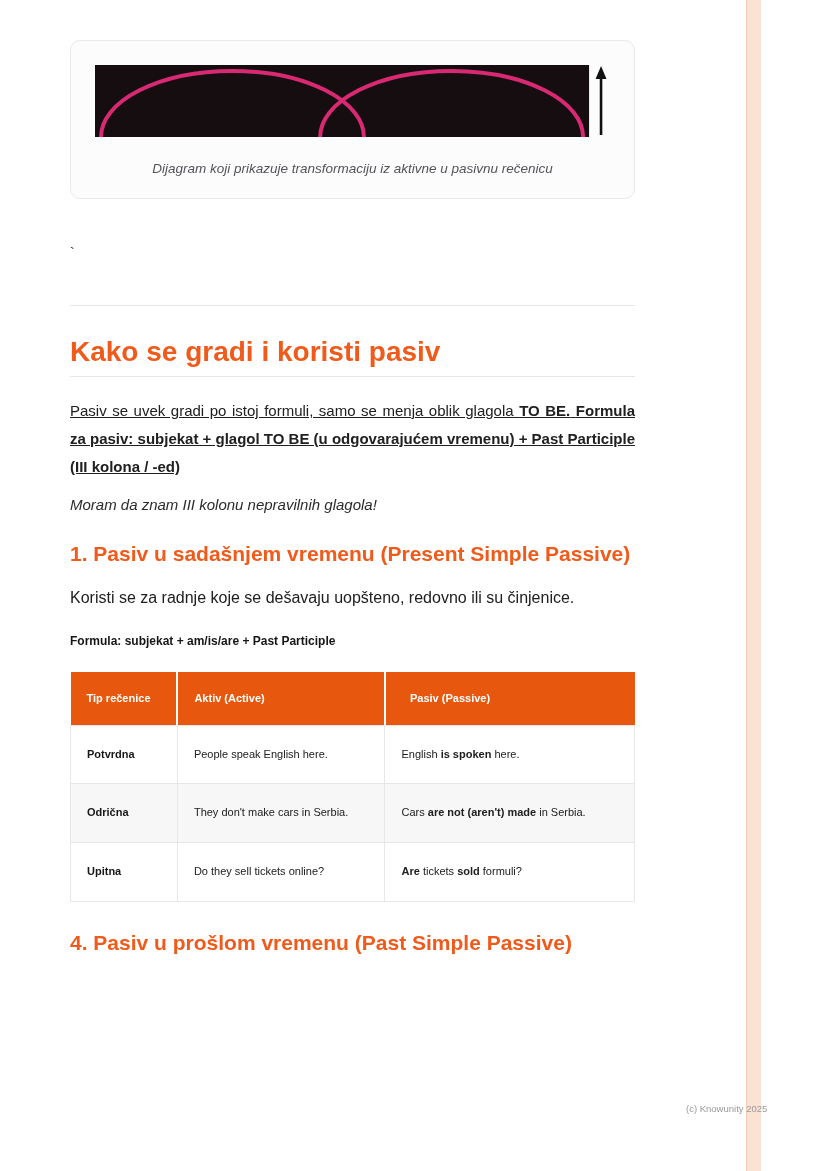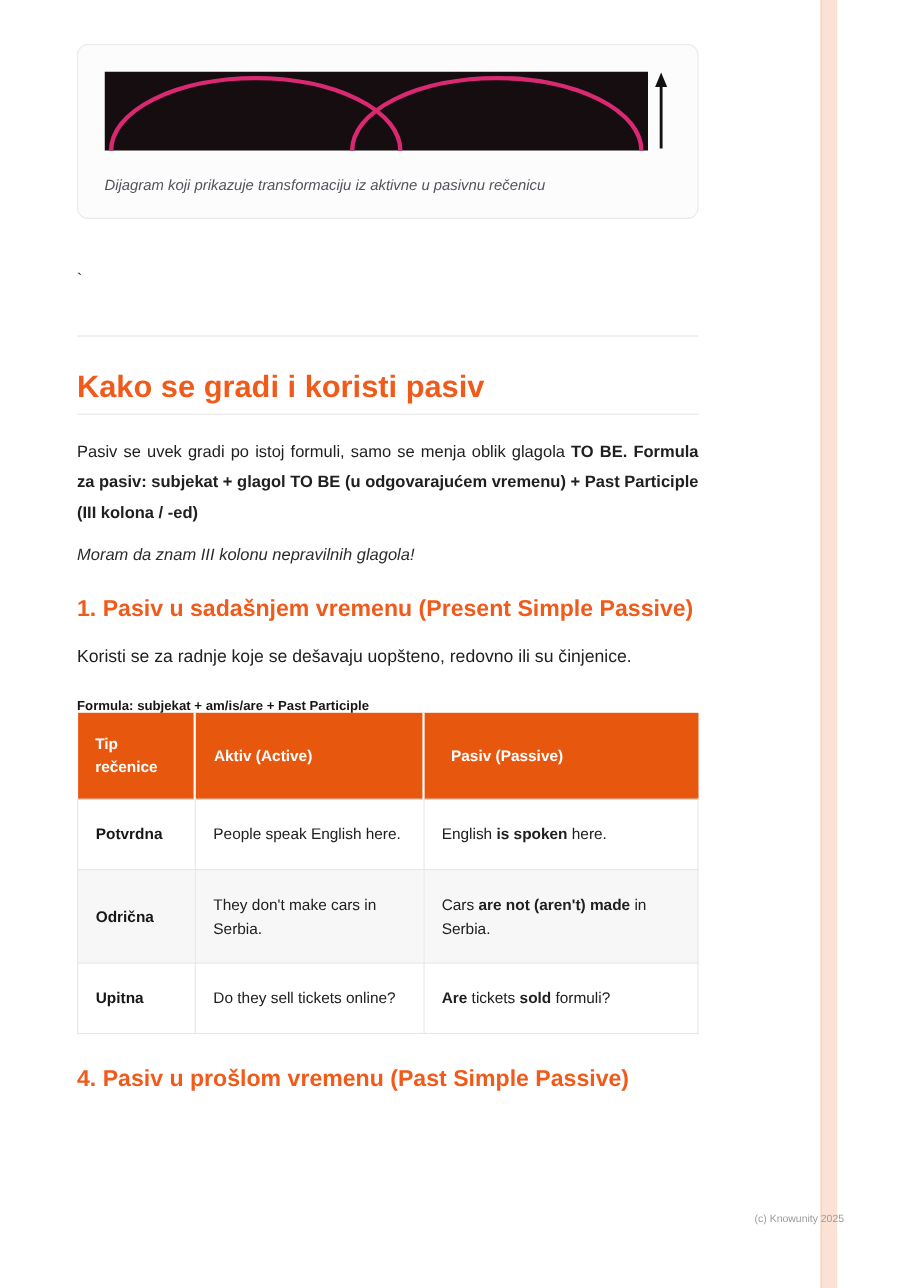--- a/index.html
+++ b/index.html
@@ -45,21 +45,21 @@
   .figure-card{
     margin-top:40px;
     border:1px solid #e9e9ee;
     border-radius:10px;
     background:#fcfcfd;
     padding:24px 24px 22px 24px;
   }
   .figure-card svg{display:block;width:100%;height:72px;}
   .figure-caption{
     margin-top:24px;
-    text-align:left;
+    text-align:center;
     font-style:italic;
     font-size:13.5px;
     color:#52525b;
   }
   .stray{
     margin-top:46px;
     font-size:14px;
     color:#222;
   }
   .divider{
@@ -74,20 +74,21 @@
     color:var(--accent);
     padding-bottom:8px;
     border-bottom:1px solid #e6e6e9;
   }
   p.body-text{
     margin-top:20px;
     font-size:15px;
     line-height:1.85;
     text-align:justify;
     color:#202020;
+    text-decoration:underline;
   }
   p.italic-note{
     margin-top:16px;
     font-size:15px;
     font-style:italic;
     color:#2b2b2b;
   }
   h2.sub-heading{
     margin-top:26px;
     font-size:21px;
@@ -104,23 +105,24 @@
   }
   p.formula{
     margin-top:24px;
     font-size:12px;
     font-weight:700;
     color:#161616;
   }
   strong{font-weight:700;}
   
   table.passive-table{
+    margin-top:24px;
     width:100%;
     border-collapse:collapse;
-    font-size:14px;
+    font-size:11px;
   }
   table.passive-table th{
     background:var(--table-header-bg);
     color:#ffffff;
     font-weight:700;
     text-align:left;
     vertical-align:middle;
     padding:18px 16px;
     border-right:2px solid #ffffff;
     line-height:1.5;

